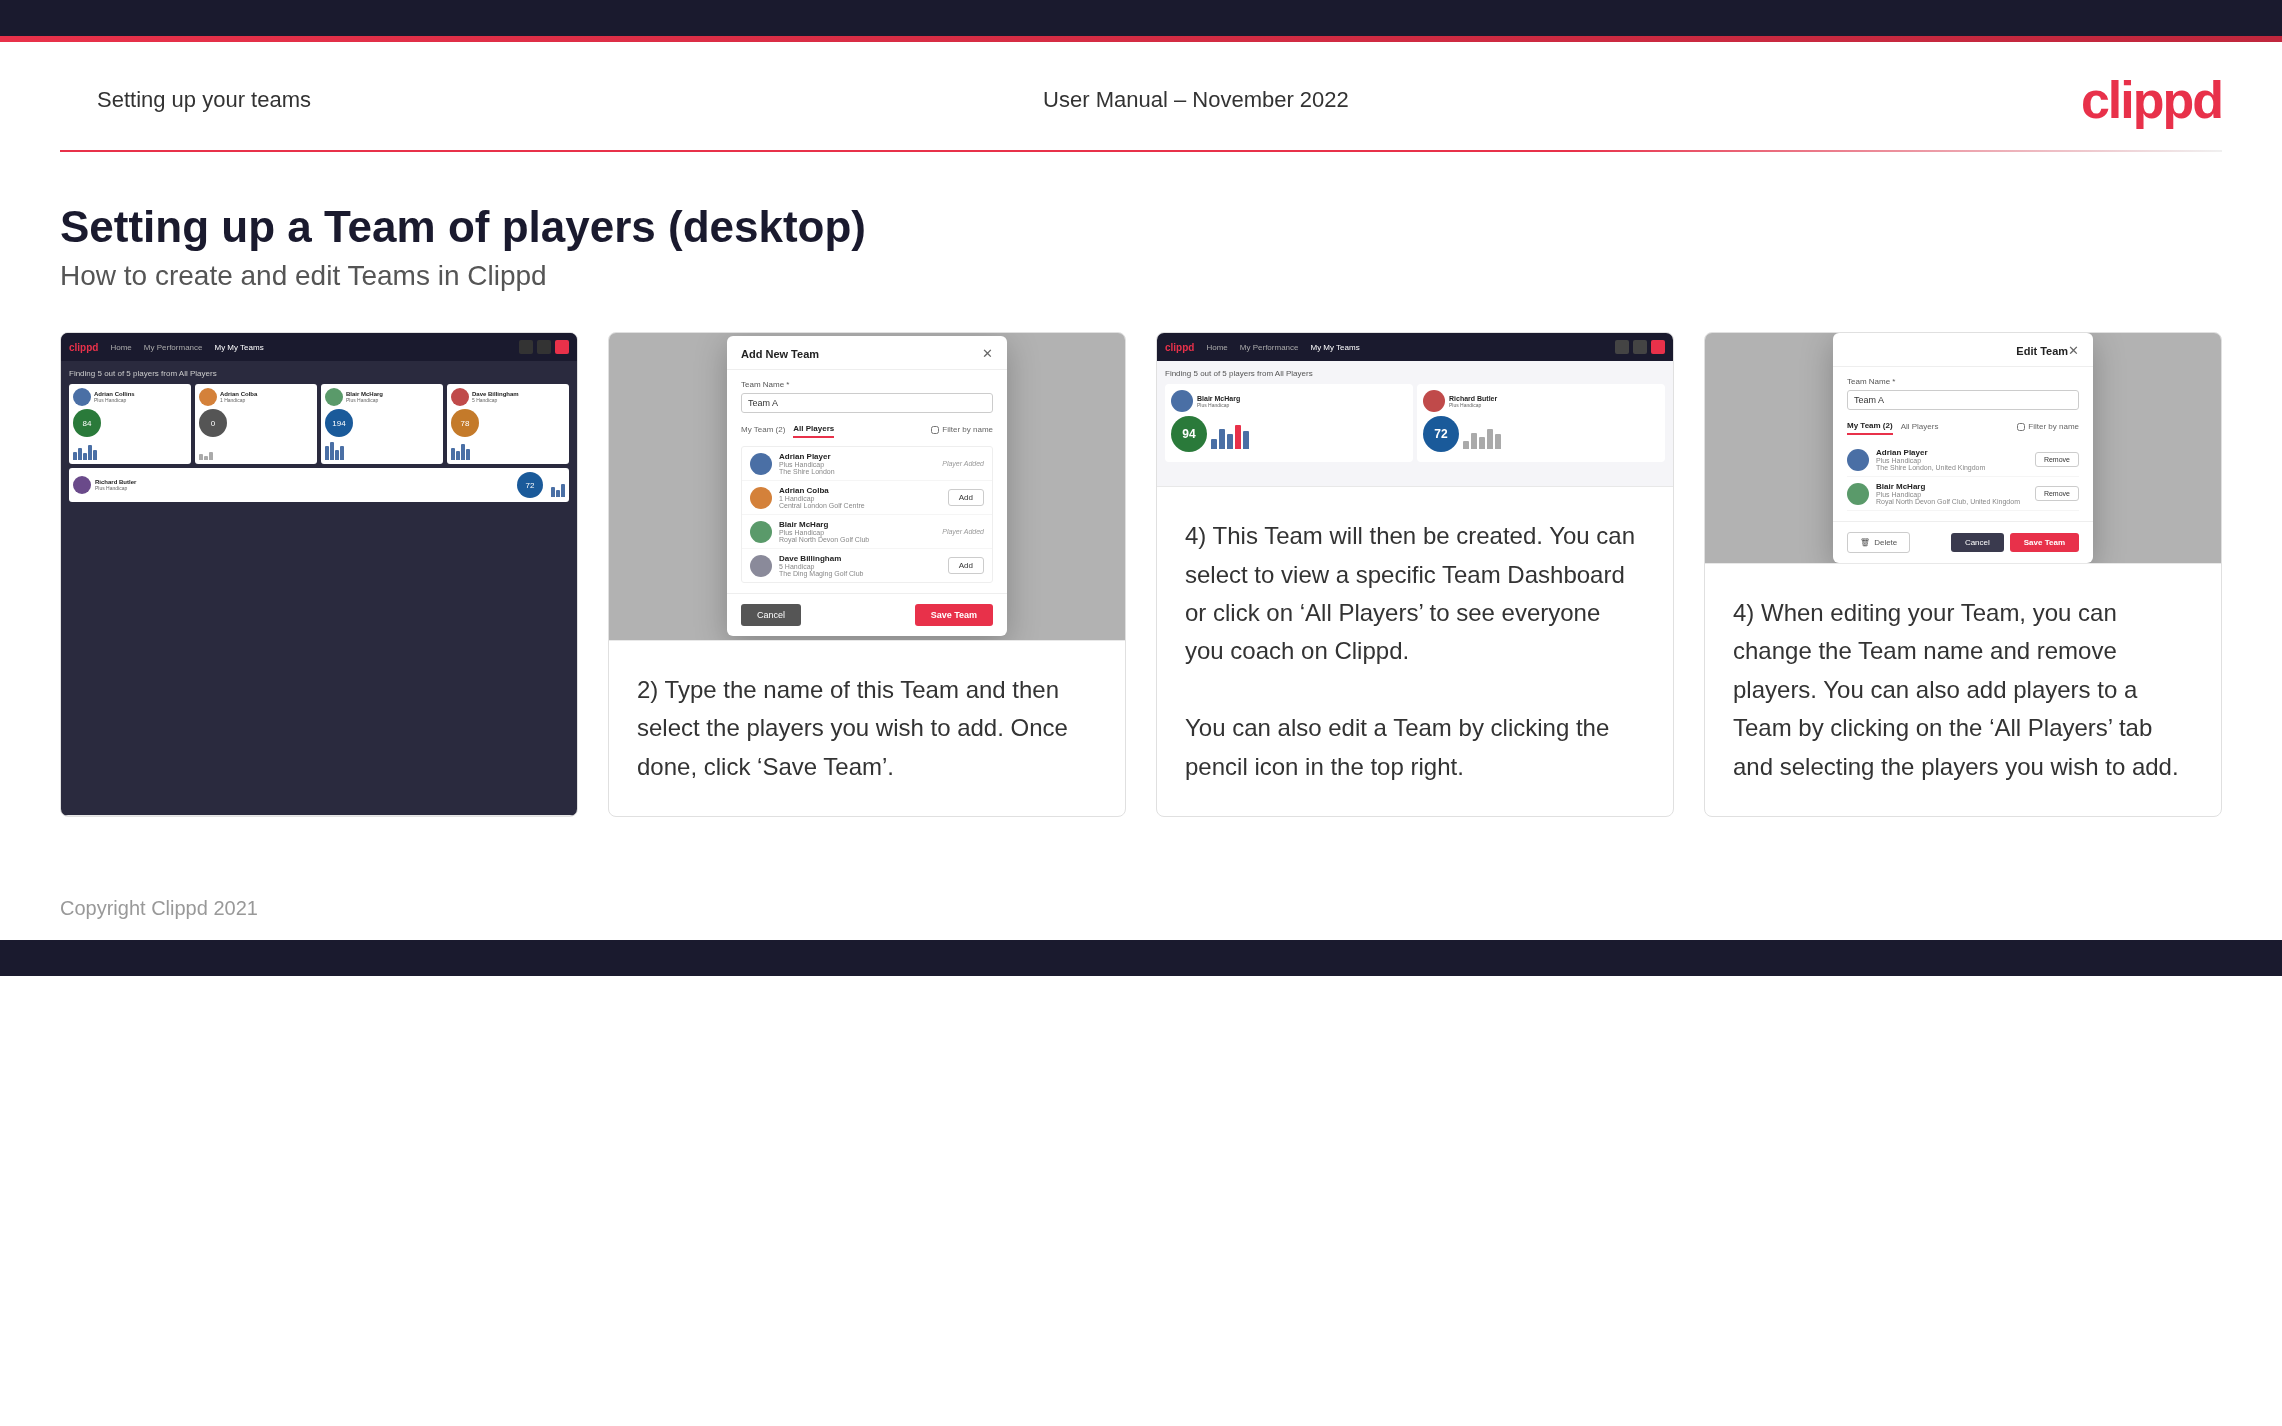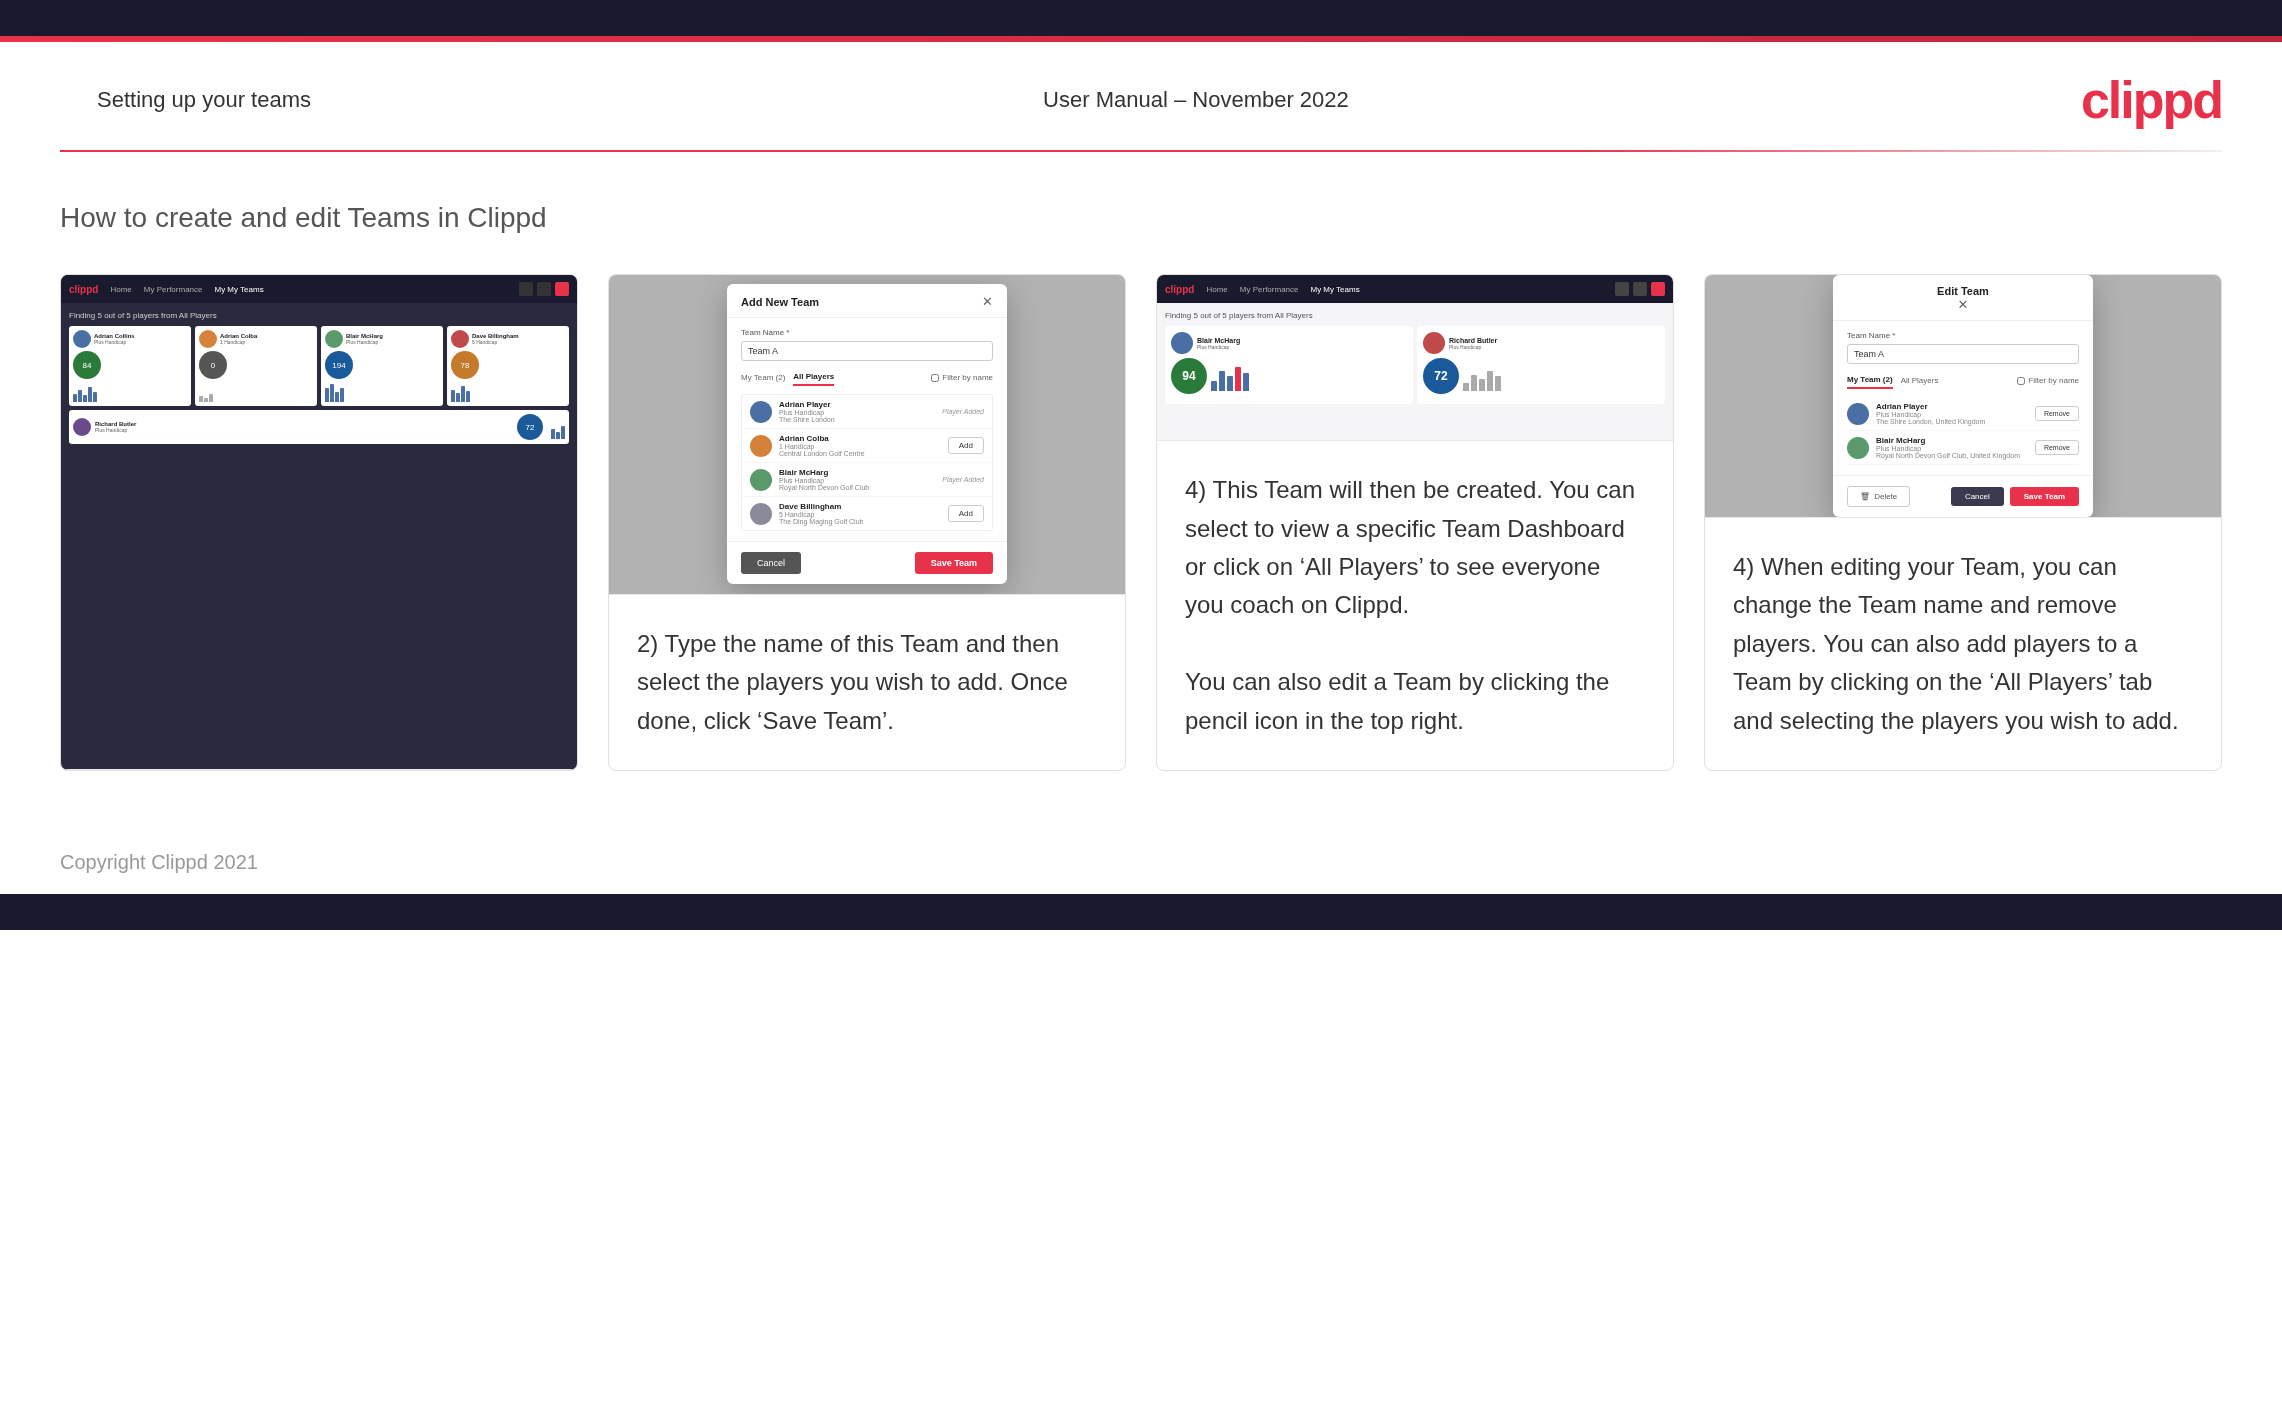--- a/index.html
+++ b/index.html
@@ -452,21 +452,20 @@
       width: 260px;
       box-shadow: 0 8px 32px rgba(0,0,0,0.25);
       overflow: hidden;
     }
     .edit-modal-header {
       display: flex;
       justify-content: flex-end;
       align-items: center;
       padding: 10px 14px 8px;
       border-bottom: 1px solid #eee;
-      flex-direction: column;
     }
     .edit-modal-body {
       padding: 10px 14px;
     }
     .edit-modal-footer {
       display: flex;
       justify-content: space-between;
       align-items: center;
       padding: 10px 14px;
       border-top: 1px solid #eee;
@@ -527,20 +526,21 @@
 
 <div class="header">
   <div class="header-left">Setting up your teams</div>
   <div class="header-center">User Manual – November 2022</div>
   <div class="header-logo">clippd</div>
 </div>
 
 <div class="divider"></div>
 
 <div class="page-title-section">
+  <div class="page-title">Setting up a Team of players (desktop)</div>
   <div class="page-subtitle">How to create and edit Teams in Clippd</div>
 </div>
 
 <div class="cards-grid">
 
   <div class="card">
     <div class="card-screenshot ss1">
 
       <div class="ss1-nav">
         <span class="ss1-nav-logo">clippd</span>

